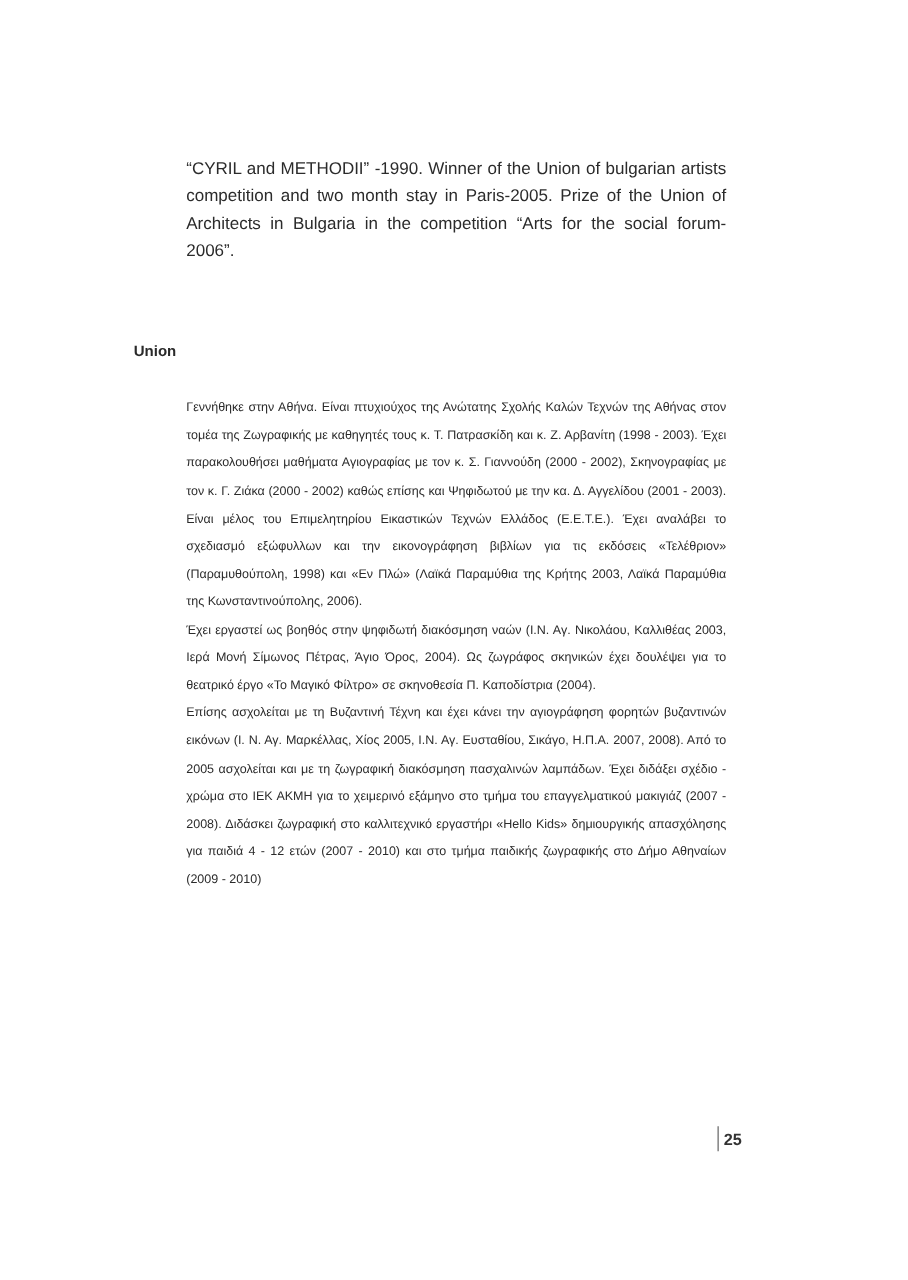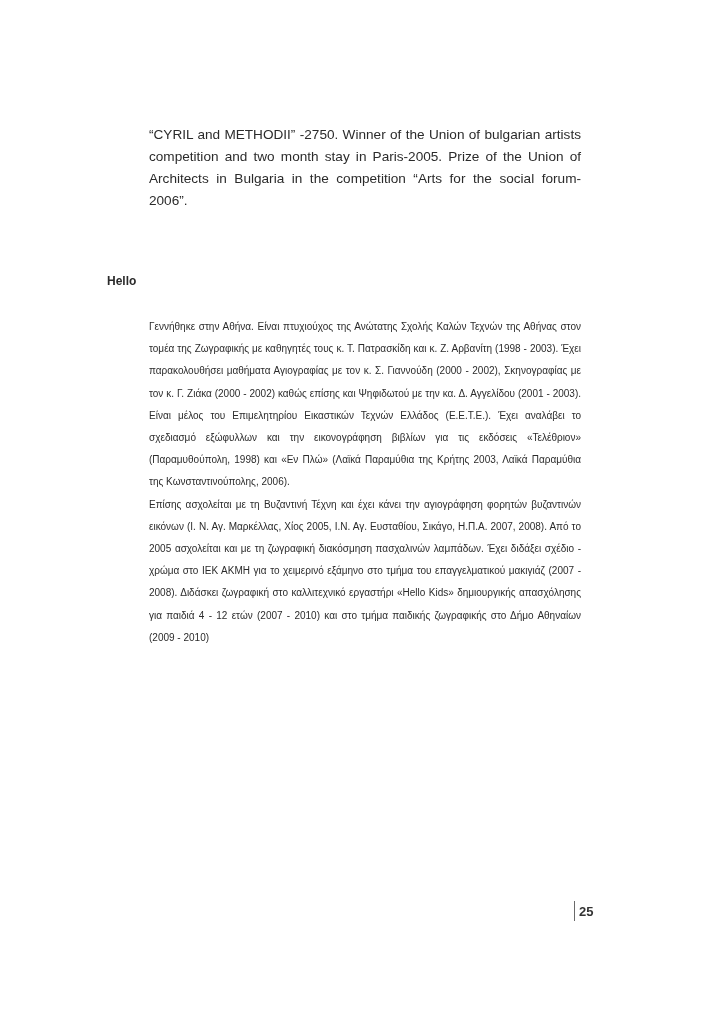--- a/index.html
+++ b/index.html
@@ -80,27 +80,28 @@
       font-weight: bold;
       color: #333333;
     }
   </style>
 </head>
 <body>
 
 <div class="page">
 
   <div class="prev-bio">
-    <p>“CYRIL and METHODII” -2750. Winner of the Union of bulgarian artists competition and two month stay in Paris-2005. Prize of the Union of Architects in Bulgaria in the competition “Arts for the social forum-2006”.</p>
+    <p>“CYRIL and METHODII” -1990. Winner of the Union of bulgarian artists competition and two month stay in Paris-2005. Prize of the Union of Architects in Bulgaria in the competition “Arts for the social forum-2006”.</p>
   </div>
 
-  <div class="artist-country">Hello</div>
+  <div class="artist-country">Union</div>
 
   <div class="bio">
     <p>Γεννήθηκε στην Αθήνα. Είναι πτυχιούχος της Ανώτατης Σχολής Καλών Τεχνών της Αθήνας στον τομέα της Ζωγραφικής με καθηγητές τους κ. Τ. Πατρασκίδη και κ. Ζ. Αρβανίτη (1998 - 2003). Έχει παρακολουθήσει μαθήματα Αγιογραφίας με τον κ. Σ. Γιαννούδη (2000 - 2002), Σκηνογραφίας με τον κ. Γ. Ζιάκα (2000 - 2002) καθώς επίσης και Ψηφιδωτού με την κα. Δ. Αγγελίδου (2001 - 2003). Είναι μέλος του Επιμελητηρίου Εικαστικών Τεχνών Ελλάδος (Ε.Ε.Τ.Ε.). Έχει αναλάβει το σχεδιασμό εξώφυλλων και την εικονογράφηση βιβλίων για τις εκδόσεις «Τελέθριον» (Παραμυθούπολη, 1998) και «Εν Πλώ» (Λαϊκά Παραμύθια της Κρήτης 2003, Λαϊκά Παραμύθια της Κωνσταντινούπολης, 2006).</p>
+    <p>Έχει εργαστεί ως βοηθός στην ψηφιδωτή διακόσμηση ναών (Ι.Ν. Αγ. Νικολάου, Καλλιθέας 2003, Ιερά Μονή Σίμωνος Πέτρας, Άγιο Όρος, 2004). Ως ζωγράφος σκηνικών έχει δουλέψει για το θεατρικό έργο «Το Μαγικό Φίλτρο» σε σκηνοθεσία Π. Καποδίστρια (2004).</p>
     <p>Επίσης ασχολείται με τη Βυζαντινή Τέχνη και έχει κάνει την αγιογράφηση φορητών βυζαντινών εικόνων (Ι. Ν. Αγ. Μαρκέλλας, Χίος 2005, Ι.Ν. Αγ. Ευσταθίου, Σικάγο, Η.Π.Α. 2007, 2008). Από το 2005 ασχολείται και με τη ζωγραφική διακόσμηση πασχαλινών λαμπάδων. Έχει διδάξει σχέδιο - χρώμα στο ΙΕΚ ΑΚΜΗ για το χειμερινό εξάμηνο στο τμήμα του επαγγελματικού μακιγιάζ (2007 - 2008). Διδάσκει ζωγραφική στο καλλιτεχνικό εργαστήρι «Hello Kids» δημιουργικής απασχόλησης για παιδιά 4 - 12 ετών (2007 - 2010) και στο τμήμα παιδικής ζωγραφικής στο Δήμο Αθηναίων (2009 - 2010)</p>
   </div>
 
   <div class="page-number-wrap">
     <div class="page-rule"></div>
     <span class="page-number">25</span>
   </div>
 
 </div>
 

